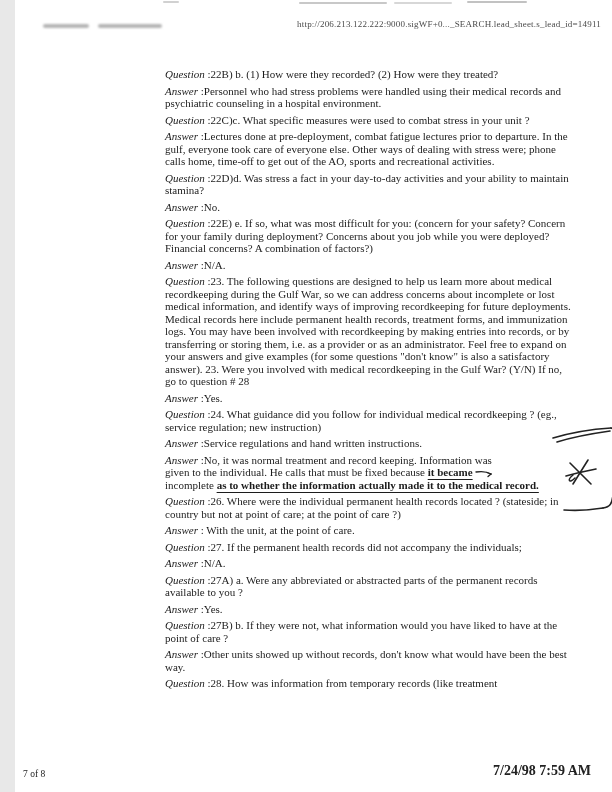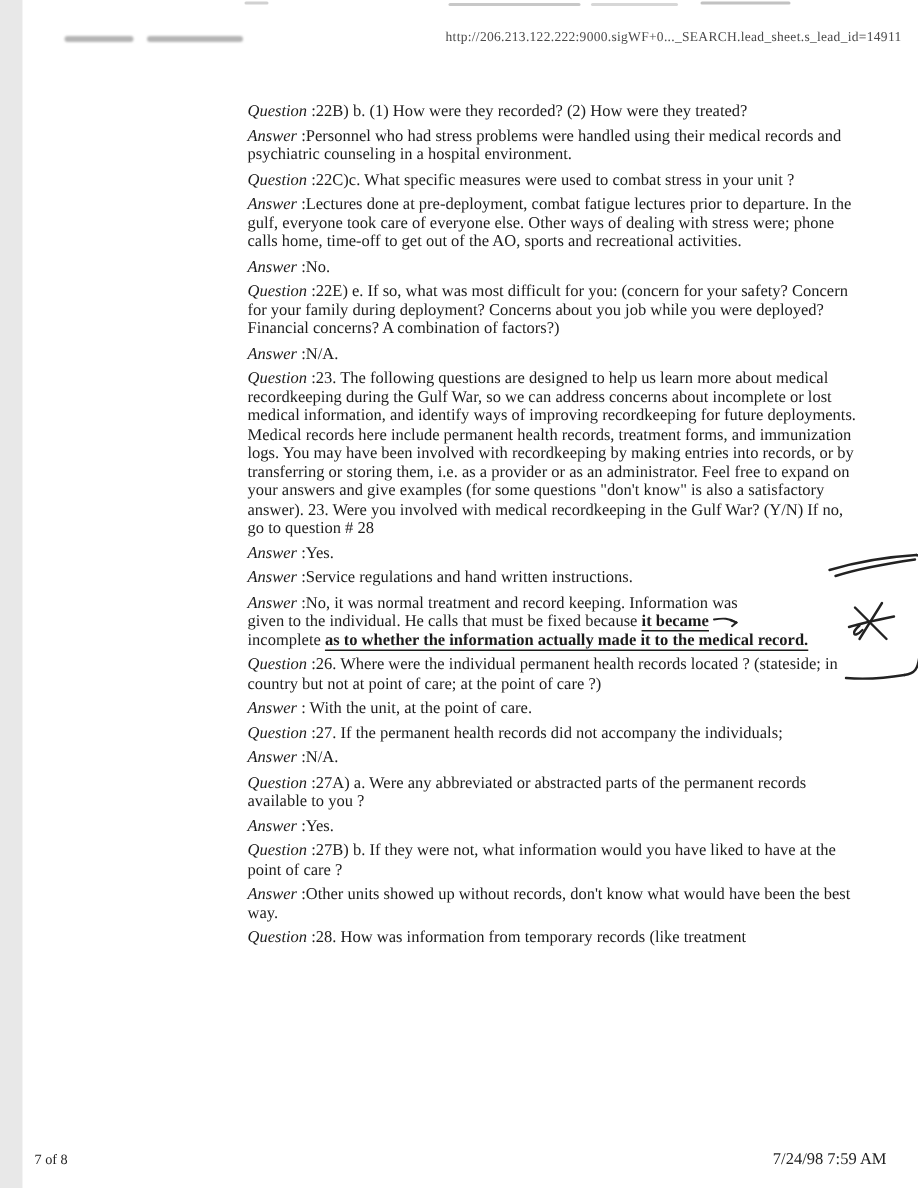--- a/index.html
+++ b/index.html
@@ -46,21 +46,21 @@
     font-weight:bold;
   }
   .rel{position:relative;}
   .annot{position:absolute;pointer-events:none;}
   .annot path{fill:none;stroke:#222;stroke-width:1.6;stroke-linecap:round;}
   .inline-arrow{vertical-align:-2px;margin-left:2px;}
   .inline-arrow path{fill:none;stroke:#222;stroke-width:1.3;stroke-linecap:round;}
 
   
   .ftr-left{position:absolute;left:8px;bottom:13px;font-size:9.5px;color:#222;}
-  .ftr-right{position:absolute;right:36px;bottom:13px;font-size:11px;color:#222;}
+  .ftr-right{position:absolute;right:36px;bottom:13px;font-size:14px;color:#222;font-weight:bold;}
 </style>
 </head>
 <body>
 
 <div class="page">
 
   <div class="artifact art1"></div>
   <div class="artifact art2"></div>
   <div class="artifact art3"></div>
   <div class="artifact art4"></div>
@@ -73,31 +73,33 @@
 
   <main class="content">
       <p><span class="lbl">Question</span> :22B) b. (1) How were they recorded? (2) How were they treated?</p>
       <div class="">
         <p><span class="lbl">Answer</span> :Personnel who had stress problems were handled using their medical records and psychiatric counseling in a hospital environment.</p>
       </div>
       <p><span class="lbl">Question</span> :22C)c. What specific measures were used to combat stress in your unit ?</p>
       <div class="">
         <p><span class="lbl">Answer</span> :Lectures done at pre-deployment, combat fatigue lectures prior to departure. In the gulf, everyone took care of everyone else. Other ways of dealing with stress were; phone calls home, time-off to get out of the AO, sports and recreational activities.</p>
       </div>
+      <p><span class="lbl">Question</span> :22D)d. Was stress a fact in your day-to-day activities and your ability to maintain stamina?</p>
       <div class="">
         <p><span class="lbl">Answer</span> :No.</p>
       </div>
       <p><span class="lbl">Question</span> :22E) e. If so, what was most difficult for you: (concern for your safety? Concern for your family during deployment? Concerns about you job while you were deployed? Financial concerns? A combination of factors?)</p>
       <div class="">
         <p><span class="lbl">Answer</span> :N/A.</p>
       </div>
       <p><span class="lbl">Question</span> :23. The following questions are designed to help us learn more about medical recordkeeping during the Gulf War, so we can address concerns about incomplete or lost medical information, and identify ways of improving recordkeeping for future deployments. Medical records here include permanent health records, treatment forms, and immunization logs. You may have been involved with recordkeeping by making entries into records, or by transferring or storing them, i.e. as a provider or as an administrator. Feel free to expand on your answers and give examples (for some questions "don't know" is also a satisfactory answer). 23. Were you involved with medical recordkeeping in the Gulf War? (Y/N) If no, go to question # 28</p>
       <div class="">
         <p><span class="lbl">Answer</span> :Yes.</p>
       </div>
+      <p><span class="lbl">Question</span> :24. What guidance did you follow for individual medical recordkeeping ? (eg., service regulation; new instruction)</p>
       <div class="">
         <p><span class="lbl">Answer</span> :Service regulations and hand written instructions.</p>
       </div>
       <div class="rel">
         <p>
           <span class="ln"><span class="lbl">Answer</span> :<span>No, it was normal treatment and record keeping. Information was</span></span>
           <span class="ln"><span>given to the individual. He calls that must be fixed because </span><span class="u">it became</span><svg class="inline-arrow" width="20" height="10" viewBox="0 0 20 10">
               <path d="M1,4 C7,3 11,3 16,6"></path>
               <path d="M16,6 L12,4.5"></path>
               <path d="M16,6 L13,8.5"></path>

